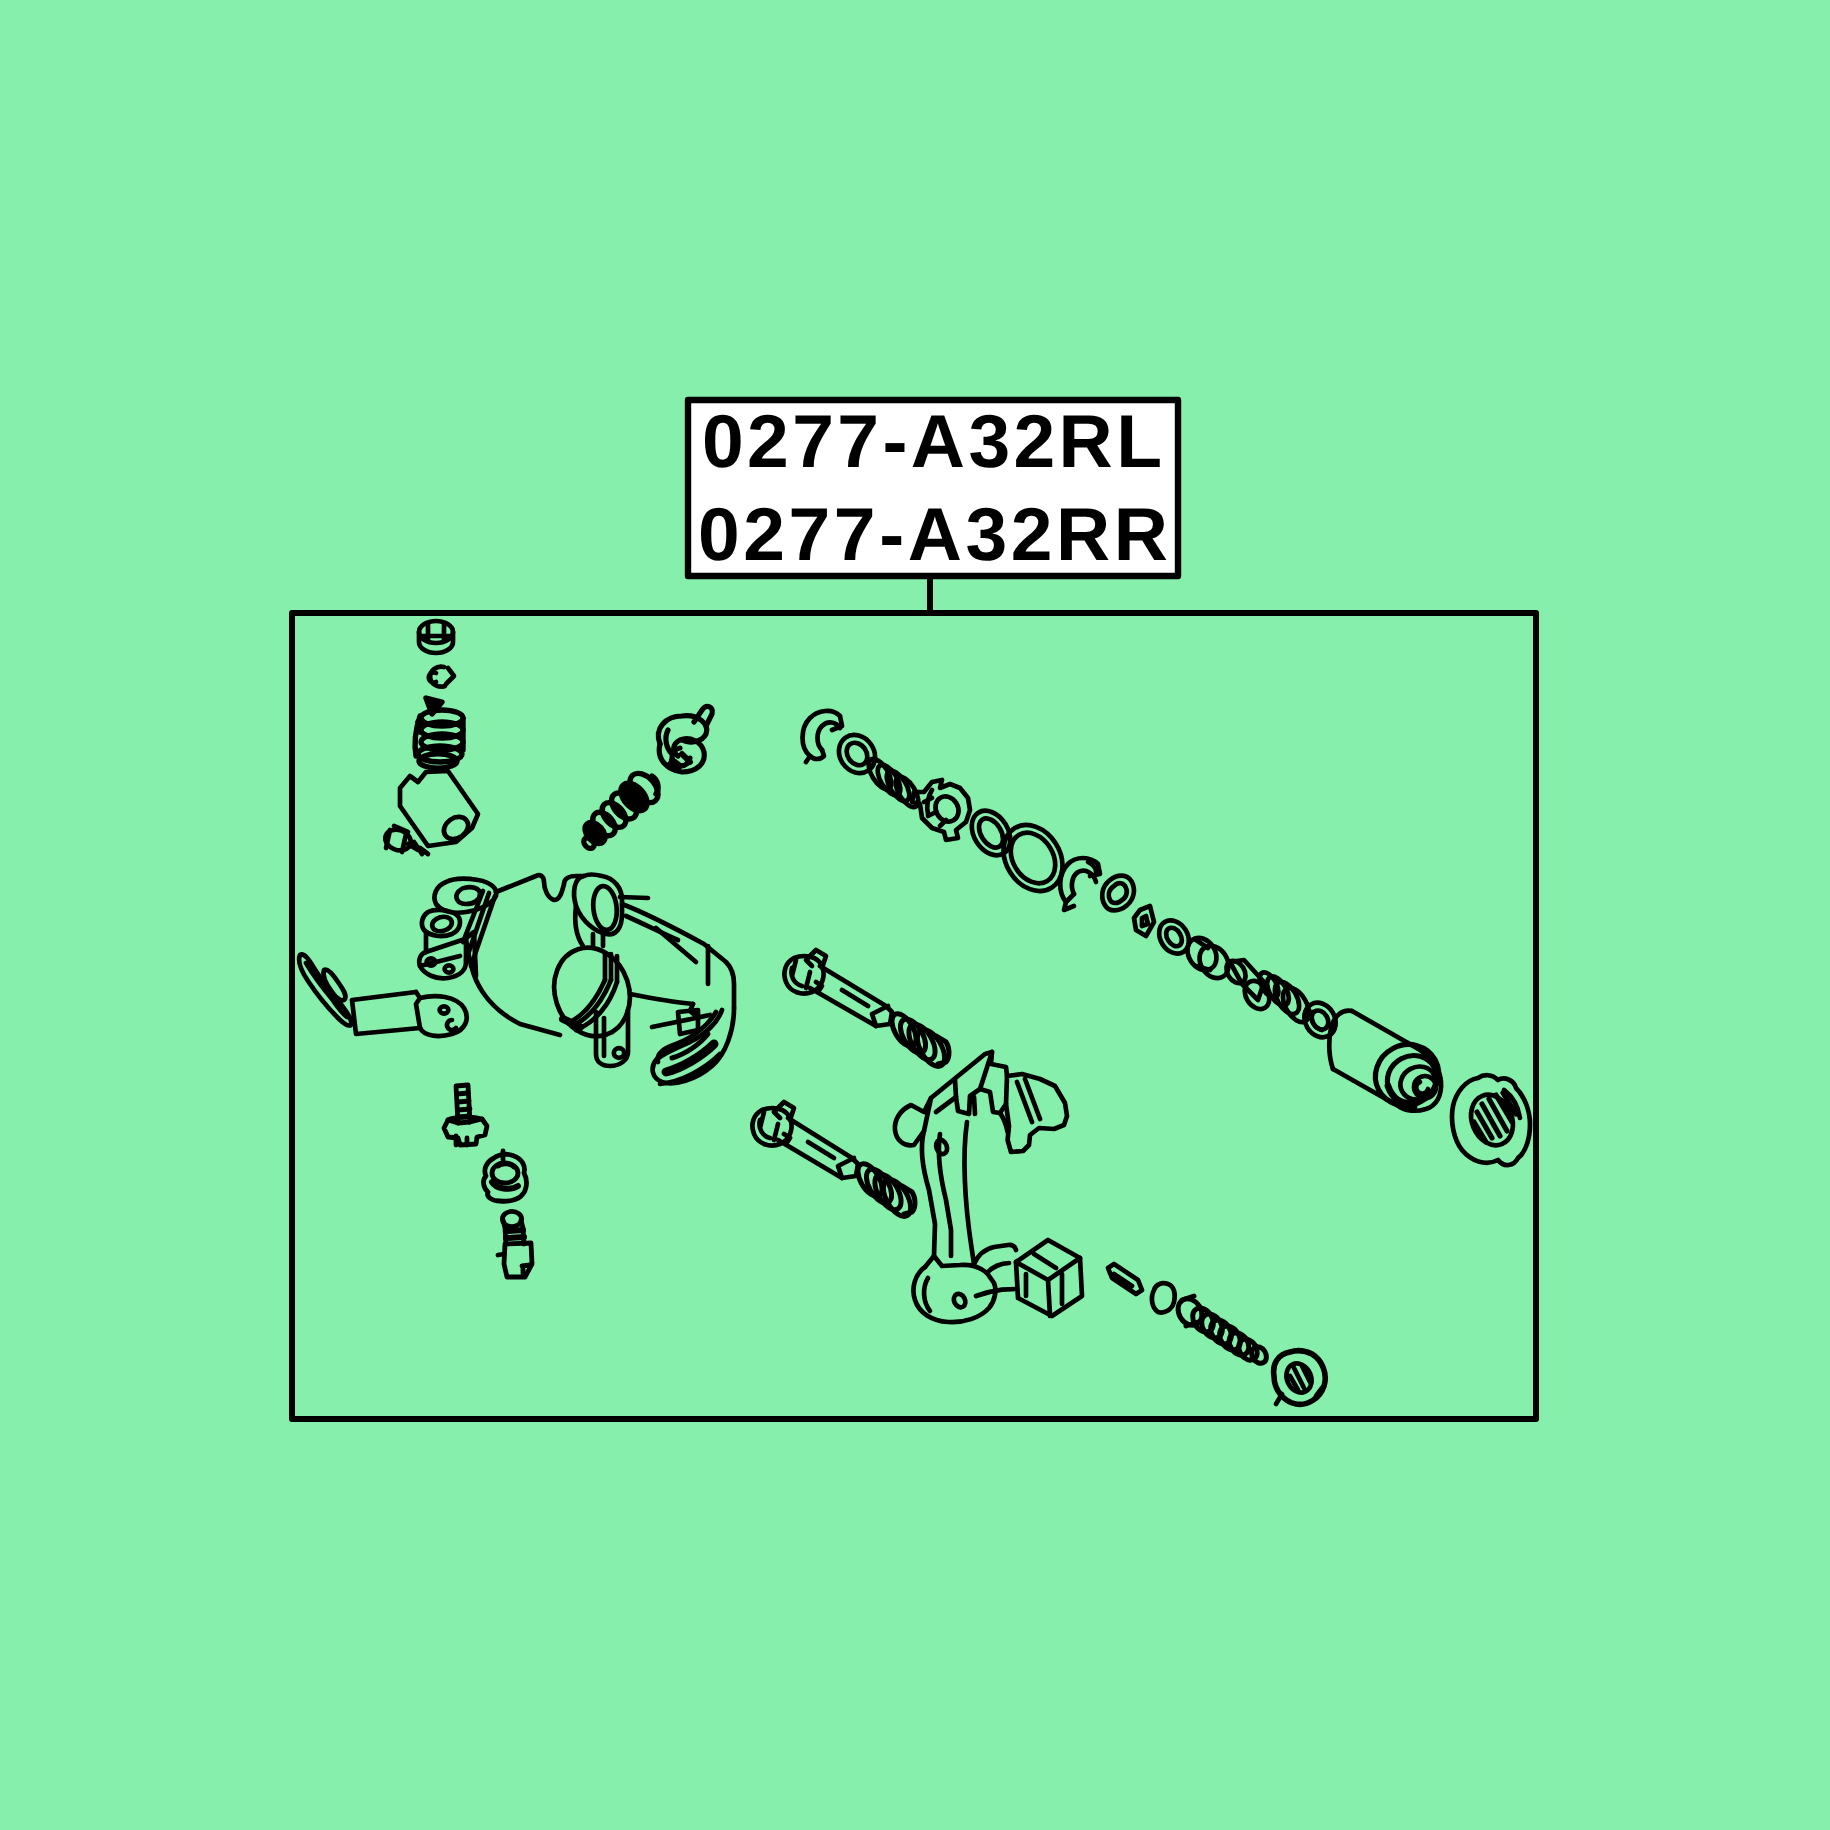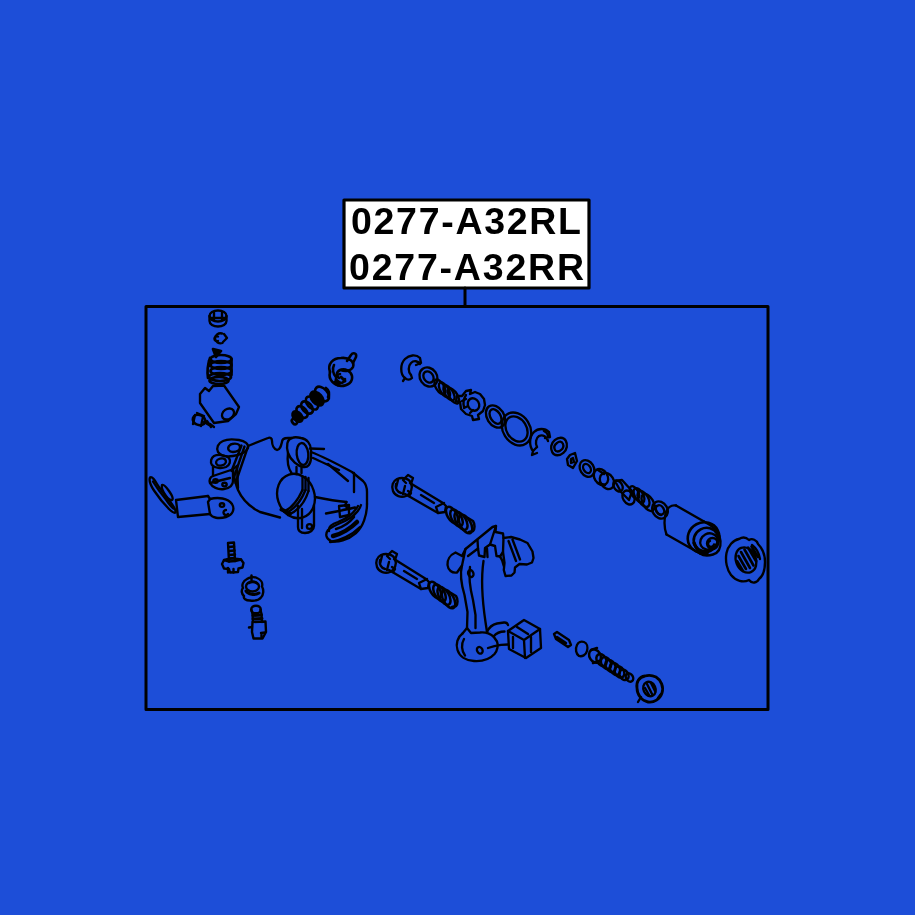--- a/index.html
+++ b/index.html
@@ -1,16 +1,16 @@
 <!DOCTYPE html>
 <html><head>
 <meta charset="utf-8">
 <style>
   html,body{margin:0;padding:0;background:#ffffff;}
-  #page{width:915px;height:915px;background:#1d4ed8;position:relative;}
+  #page{width:915px;height:915px;background:#86efac;position:relative;}
   svg{position:absolute;top:0;left:0;}
   text{font-family:"Liberation Sans",sans-serif;font-weight:bold;fill:#000;}
 </style>
 </head>
 <body>
 <div id="page">
 <svg width="915" height="915" viewBox="0 0 915 915" fill="none" stroke="#000" stroke-width="2.35" stroke-linecap="round" stroke-linejoin="round">
 
 <rect x="344" y="200" width="245" height="88" fill="#fff" stroke="#000" stroke-width="3.2"></rect>
 

